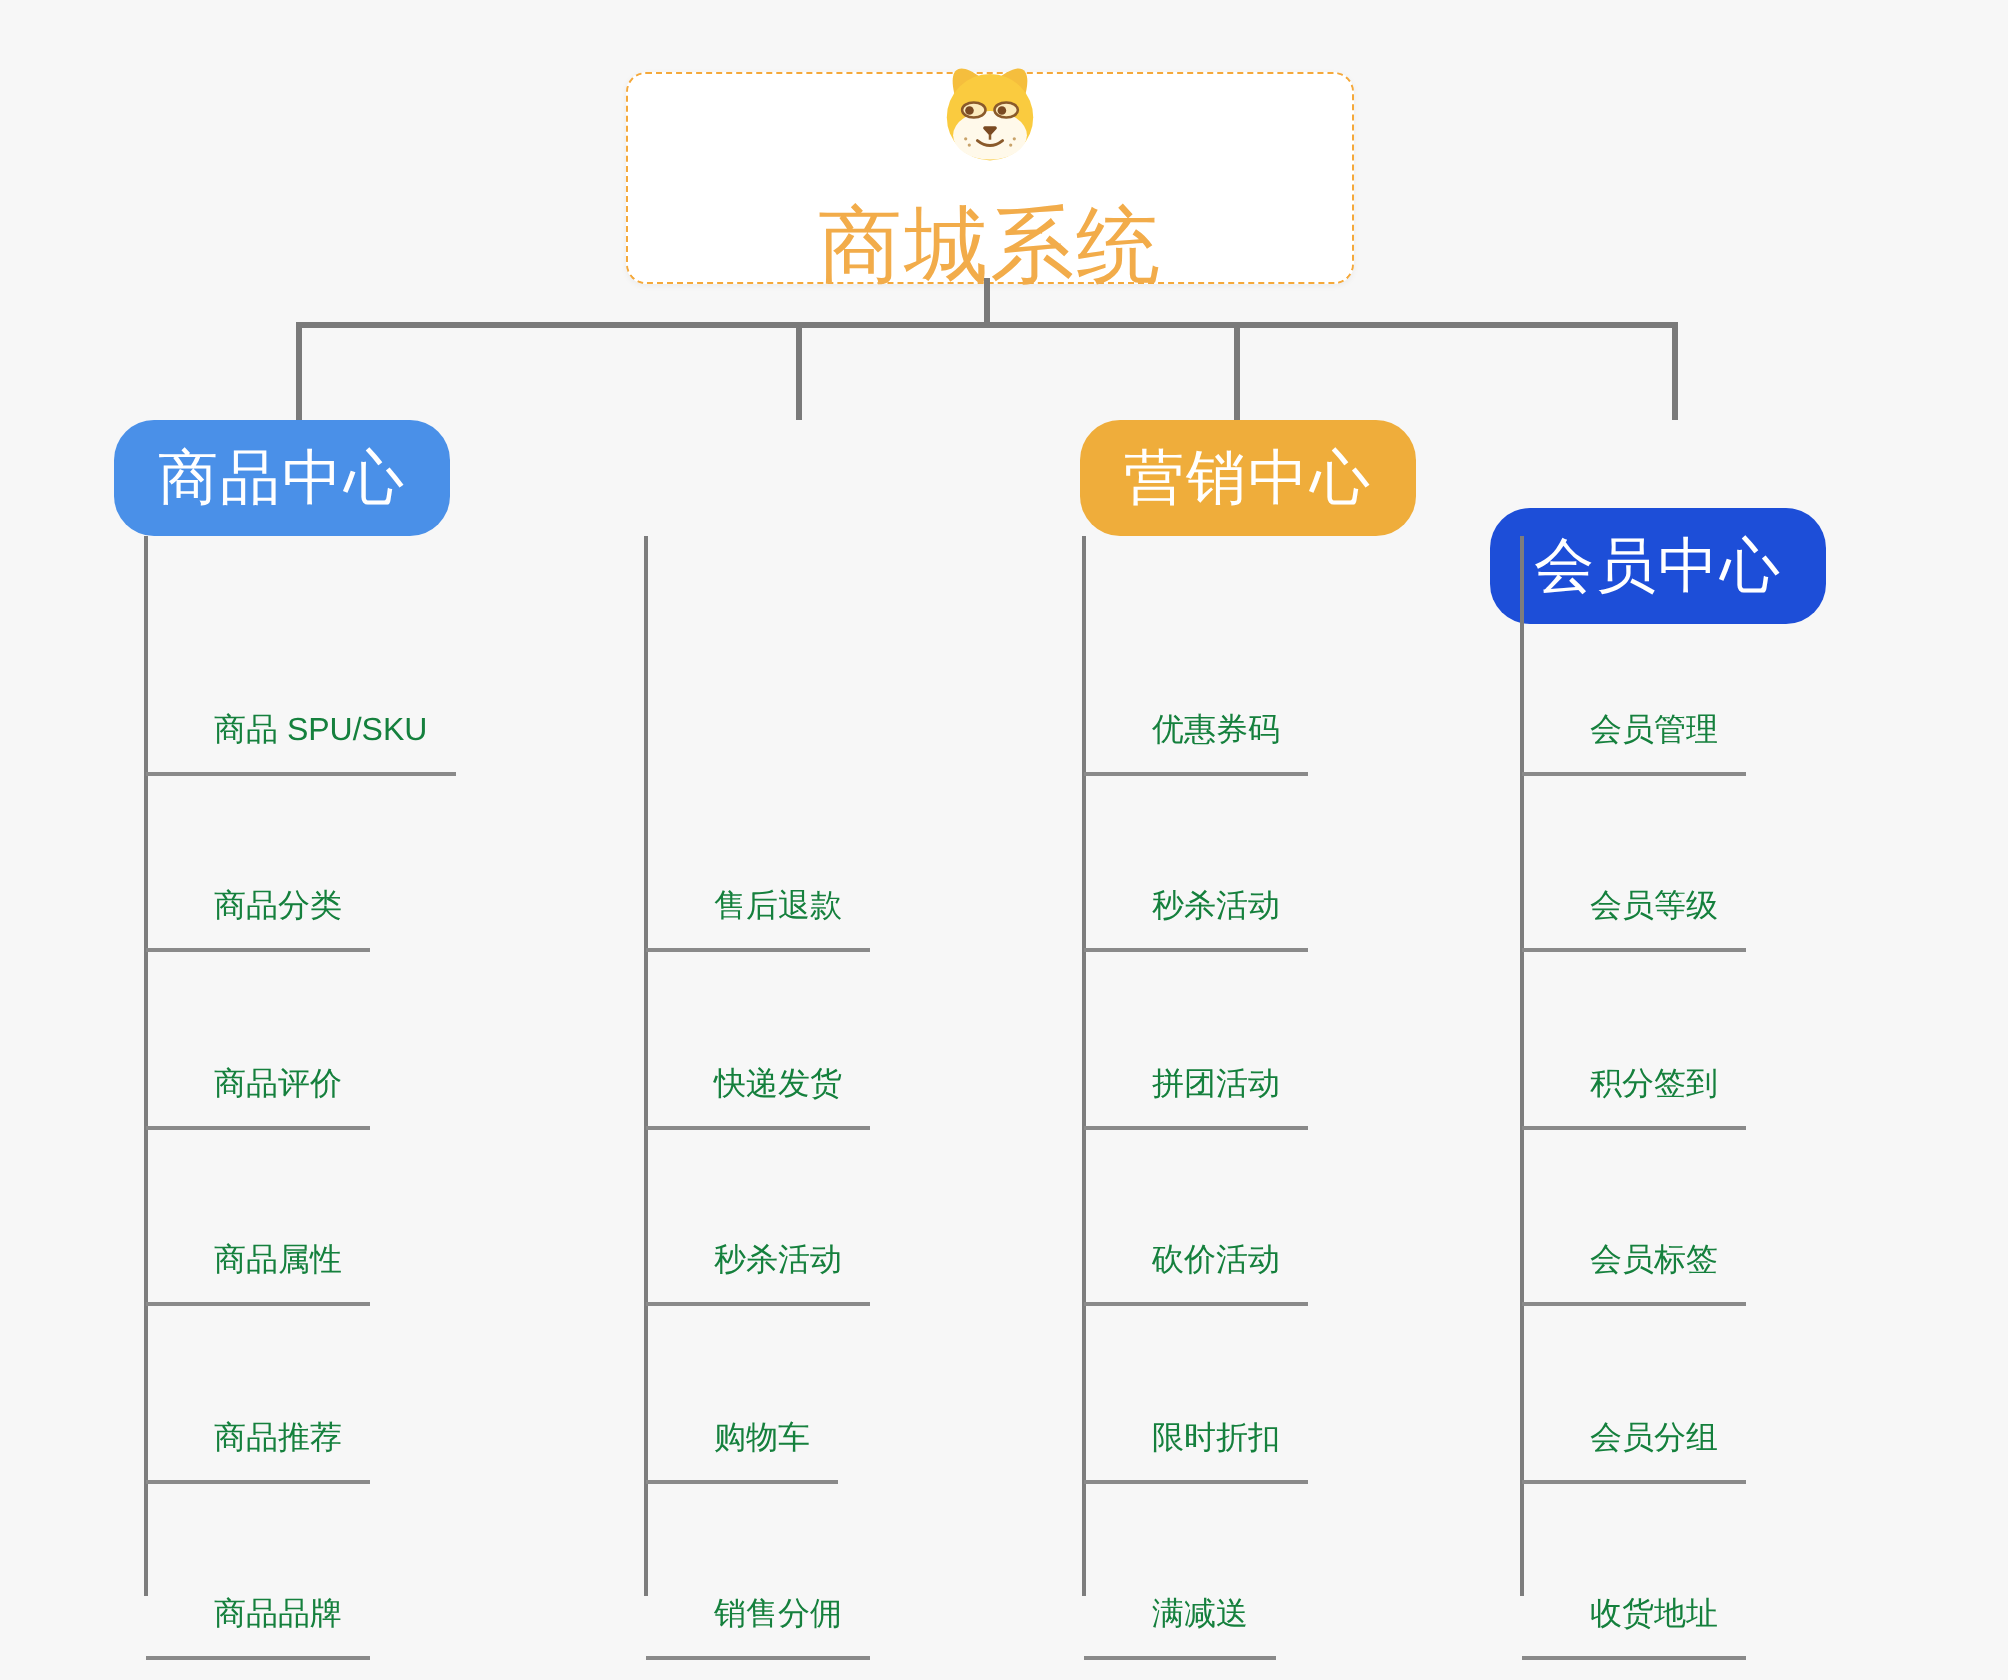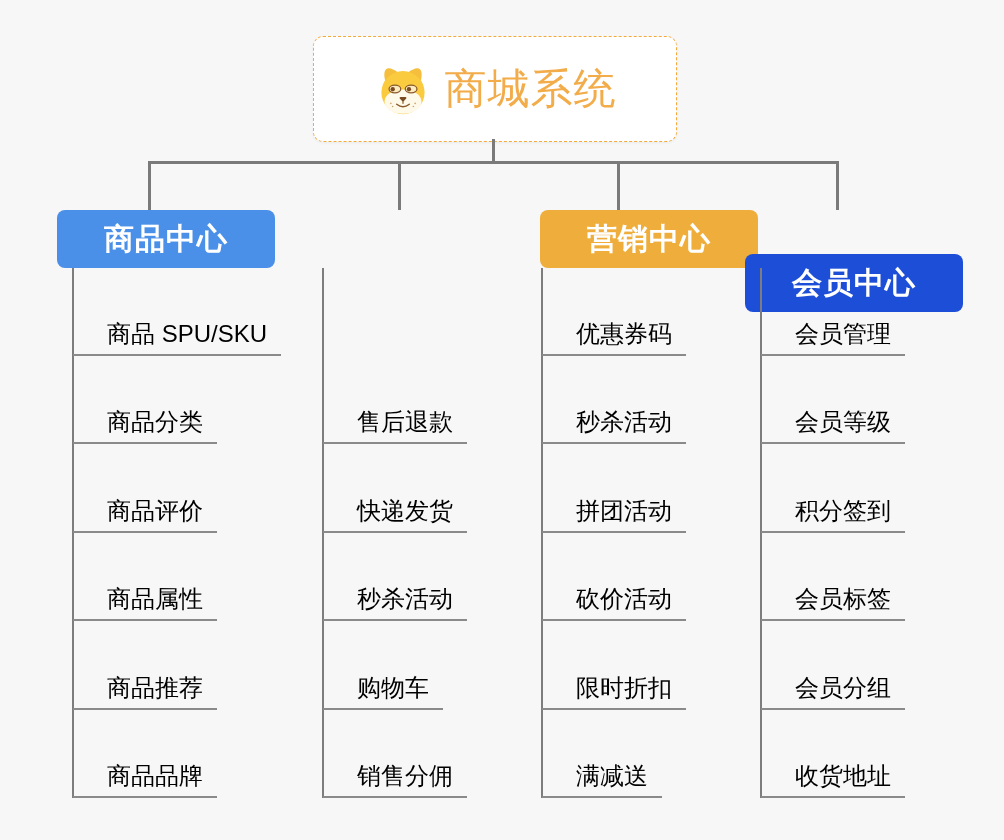--- a/index.html
+++ b/index.html
@@ -8,43 +8,44 @@
     position:relative; width:1004px; height:840px;
     background:#f7f7f7; overflow:hidden;
     font-family:"Liberation Sans", sans-serif;
   }
   
   .root-node {
     position:absolute; left:313px; top:36px; width:362px; height:104px;
     background:#ffffff; border:1px dashed #F5A93B; border-radius:10px;
     display:flex; align-items:center; justify-content:center; gap:13px;
     box-shadow:0 1px 3px rgba(0,0,0,0.05);
+    flex-direction:column;
   }
   .root-title { font-size:42px; letter-spacing:1px; color:#F2AC4A; white-space:nowrap; }
   .dog-icon { display:inline-flex; width:58px; height:54px; }
   
   .conn { position:absolute; background:#7a7a7a; }
   .stem { left:492px; top:139px; width:3px; height:25px; }
   .bus  { left:148px; top:161px; width:691px; height:3px; }
   .drop { top:161px; width:3px; height:49px; }
   .d0{left:148px}.d1{left:398px}.d2{left:617px}.d3{left:836px}
   
   .branch {
-    position:absolute; top:210px; width:218px; height:58px;
-    border-radius:8px; color:#ffffff; font-size:30px; letter-spacing:1px;
-    display:flex; align-items:center; justify-content:center; white-space:nowrap;font-weight:bold;
+    position:absolute; top:210px; width:168px; height:58px;
+    border-radius:20px; color:#ffffff; font-size:30px; letter-spacing:1px;
+    display:flex; align-items:center; justify-content:center; white-space:nowrap;
   }
   .b0{left:57px}.b1{left:307px}.b2{left:540px}.b3{left:745px}
   
   .vline { position:absolute; top:268px; width:2px; height:530px; background:#7d7d7d; }
   .v0{left:72px}.v1{left:322px}.v2{left:541px}.v3{left:760px}
   
   .leaf {
-    position:absolute; font-size:24px; line-height:28px; color:#000000;
-    padding:0 14px 6px 34px; border-bottom:2px solid #8a8a8a; white-space:nowrap;
+    position:absolute; font-size:16px; line-height:28px; color:#15803d;
+    padding:0 14px 6px 34px; border-bottom:2px solid #8a8a8a; white-space:nowrap;margin-top:32px;
   }
   .c0{left:73px}.c1{left:323px}.c2{left:542px}.c3{left:761px}
   .r0{top:320px}.r1{top:408px}.r2{top:497px}.r3{top:585px}.r4{top:674px}.r5{top:762px}
 </style>
 </head>
 <body>
 
 <div class="canvas">
 
   <div class="root-node" style="border-color: rgb(245, 169, 59);">

